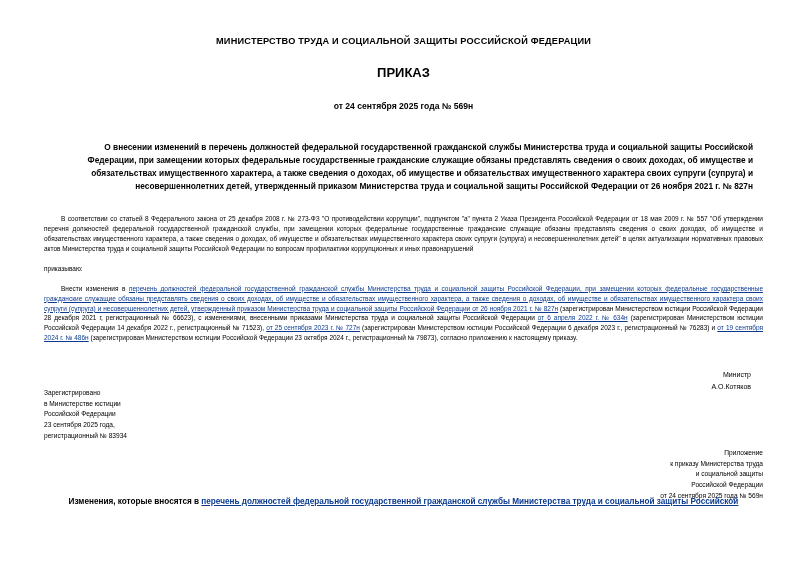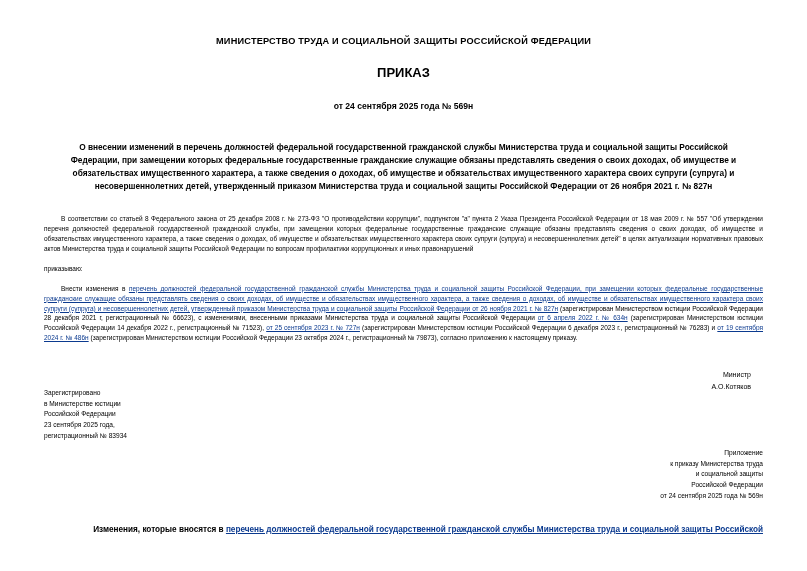--- a/index.html
+++ b/index.html
@@ -38,21 +38,21 @@
   .doc-date {
     font-size: 8.6px;
     font-weight: bold;
     margin-top: 21px;
   }
   .doc-subject {
     font-size: 8.3px;
     font-weight: bold;
     line-height: 1.55;
     margin-top: 30px;
-    text-align: center;
+    text-align: right;
     padding: 0 10px;
   }
   .body-para {
     font-size: 6.5px;
     line-height: 1.52;
     margin-top: 22px;
     text-align: justify;
   }
   .body-para.tight {
     margin-top: 10px;
@@ -82,25 +82,25 @@
     right: 44px;
     top: 448px;
     text-align: right;
     font-size: 6.6px;
     line-height: 1.62;
   }
   .changes-title {
     position: absolute;
     left: 44px;
     right: 44px;
-    top: 524px;
+    top: 496px;
     font-size: 8.2px;
     font-weight: bold;
     line-height: 1.5;
-    text-align: right;
+    text-align: center;
   }
 </style>
 </head>
 <body>
 
 <div class="page">
 
   <div class="center ministry-title">МИНИСТЕРСТВО ТРУДА И СОЦИАЛЬНОЙ ЗАЩИТЫ РОССИЙСКОЙ ФЕДЕРАЦИИ</div>
 
   <div class="center doc-type">ПРИКАЗ</div>

